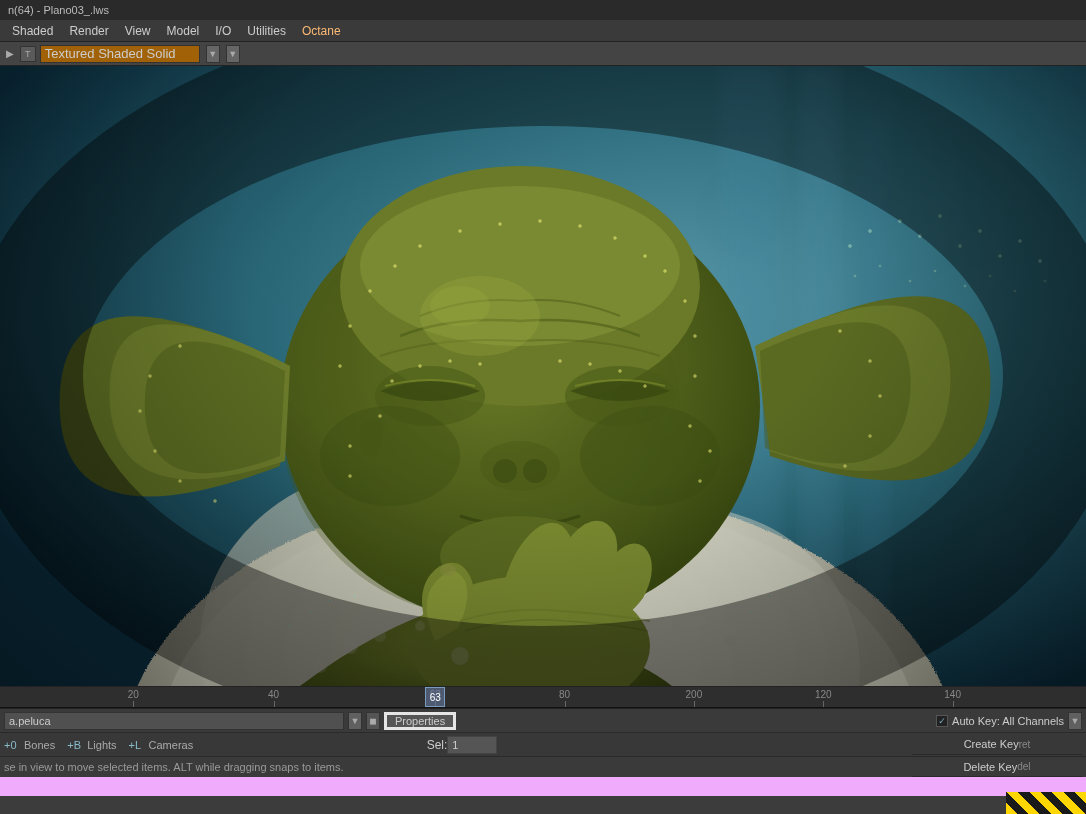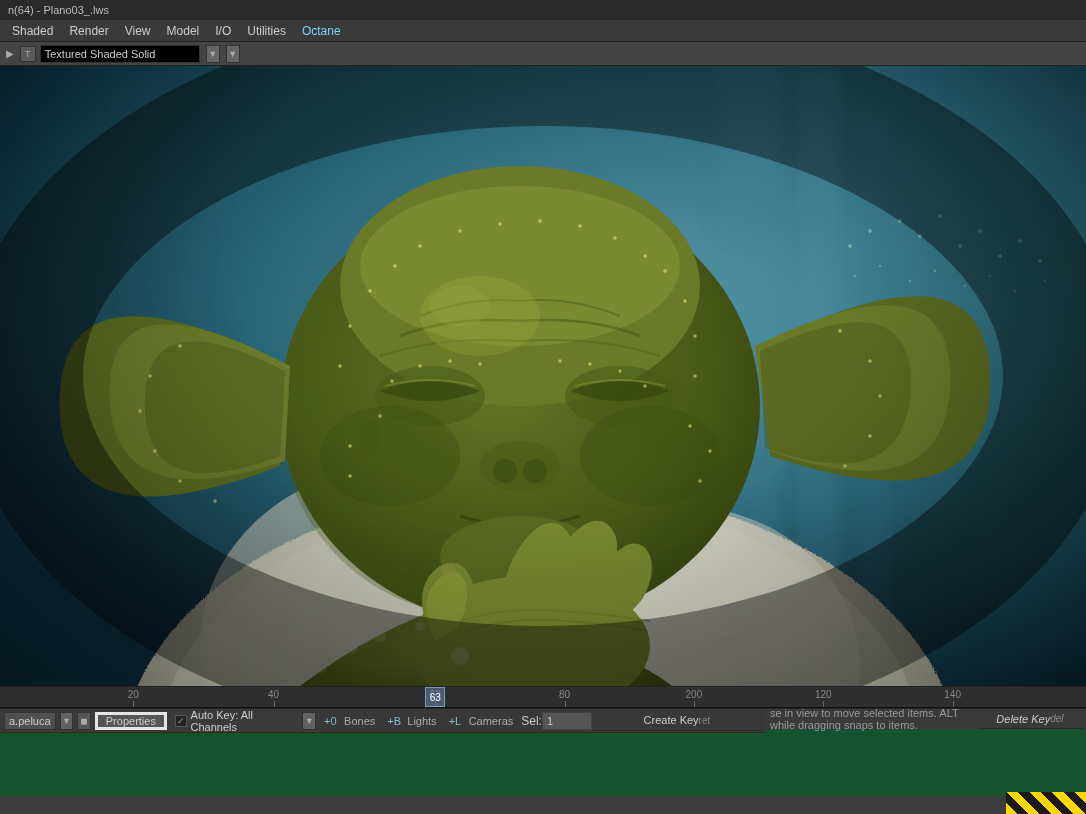--- a/index.html
+++ b/index.html
@@ -65,24 +65,24 @@
       background: #5a5a5a;
       border: 1px solid #333;
       display: flex;
       align-items: center;
       justify-content: center;
       font-size: 9px;
       color: #aaa;
     }
     .toolbar-dropdown {
       height: 18px;
-      background: #000000;
+      background: #a16207;
       border: 1px solid #333;
       color: #ccc;
-      font-size: 11px;
+      font-size: 13px;
       padding: 0 4px;
       display: flex;
       align-items: center;
       gap: 4px;
       min-width: 160px;
     }
     .toolbar-dropdown-arrow {
       width: 14px;
       height: 18px;
       background: #666;
@@ -167,24 +167,24 @@
       justify-content: center;
       font-size: 10px;
       color: #fff;
       cursor: pointer;
     }
 
     
     #bottom-panel {
       width: 100%;
       height: 88px;
-      background: #14532d;
+      background: #f0abfc;
       border-top: 1px solid #222;
       display: flex;
-      flex-direction: row;
+      flex-direction: column;
     }
 
     
     #anim-controls {
       width: 100%;
       height: 24px;
       background: #3a3a3a;
       display: flex;
       align-items: center;
       padding: 0 4px;
@@ -367,21 +367,21 @@
   <span>n(64) - Plano03_.lws</span>
 </div>
 
 <div id="menu-bar">
   <span class="menu-item">Shaded</span>
   <span class="menu-item">Render</span>
   <span class="menu-item">View</span>
   <span class="menu-item">Model</span>
   <span class="menu-item">I/O</span>
   <span class="menu-item">Utilities</span>
-  <span class="menu-item" style="color:#7dd3fc;">Octane</span>
+  <span class="menu-item" style="color:#fdba74;">Octane</span>
 </div>
 
 <div id="toolbar">
   <span class="toolbar-arrow">▶</span>
   <div class="toolbar-icon">T</div>
   <div class="toolbar-dropdown">
     <span>Textured Shaded Solid</span>
   </div>
   <div class="toolbar-dropdown-arrow">▼</div>
   <div class="toolbar-dropdown-arrow">▼</div>
@@ -684,21 +684,21 @@
         <span>Create Key</span>
         <span class="key-shortcut">ret</span>
       </div>
     </div>
   </div>
 
   <div id="status-row">
     <span class="status-text">se in view to move selected items. ALT while dragging snaps to items.</span>
     <div style="flex:1;"></div>
     <div style="display:flex;width:170px;">
-      <div class="key-btn" style="width:100%;font-style:italic;">
+      <div class="key-btn" style="width:100%;">
         <span>Delete Key</span>
         <span class="key-shortcut">del</span>
       </div>
     </div>
   </div>
 </div>
 
 <div class="stripe-area"></div>
 
 </body></html>

